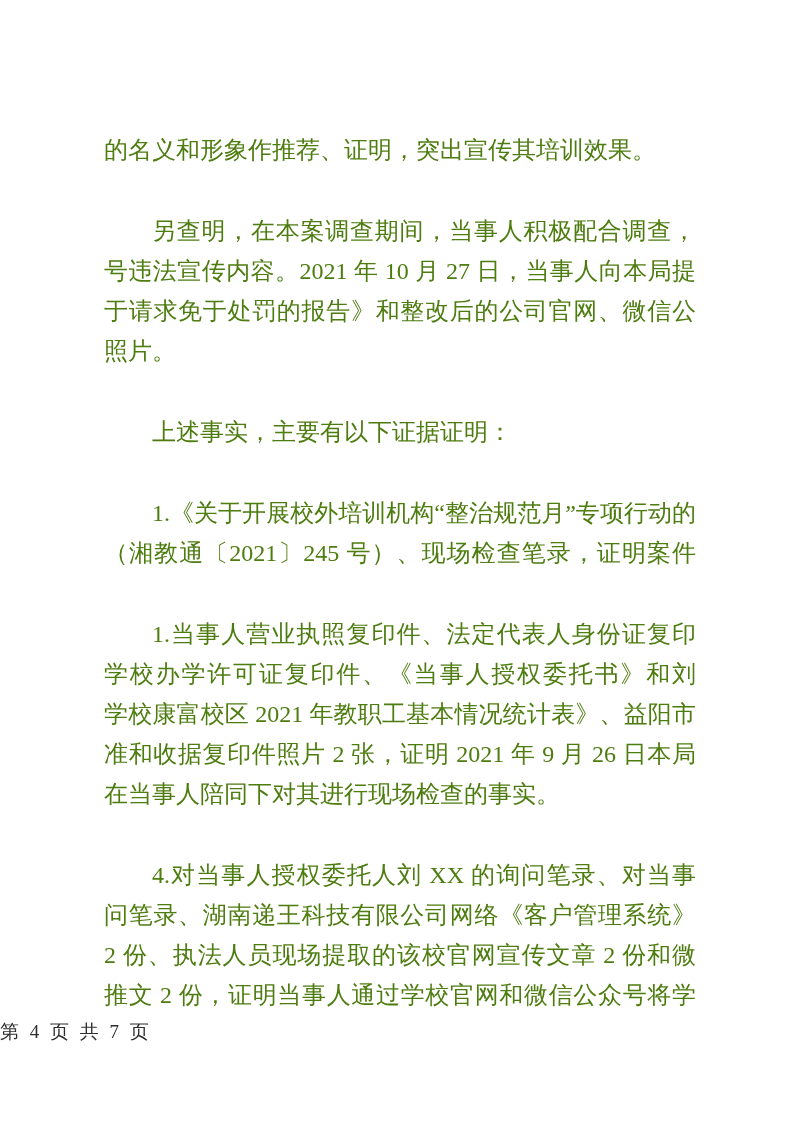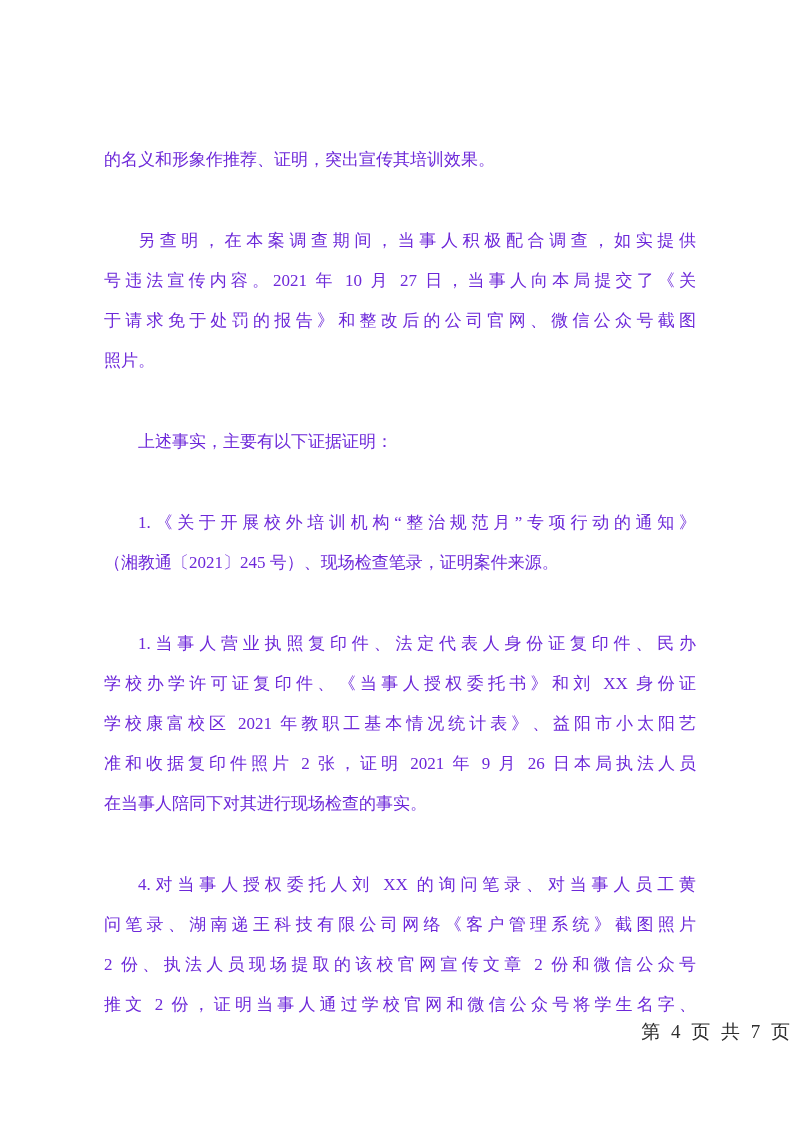--- a/index.html
+++ b/index.html
@@ -11,24 +11,24 @@
     position: relative;
     width: 793px;
     height: 1122px;
     background: #ffffff;
     overflow: hidden;
     font-family: "Liberation Serif", "DejaVu Serif", serif;
   }
   .body-text {
     position: absolute;
     left: 104px;
-    top: 140px;
+    top: 130px;
     width: 592px;
-    color: #6d28d9;
-    font-size: 17px;
+    color: #4d7c0f;
+    font-size: 24px;
   }
   .line {
     height: 40px;
     line-height: 40px;
     text-align: justify;
     
     text-align-last: justify;
     overflow: hidden;
   }
   .line.indent {
@@ -36,21 +36,21 @@
     margin-top: 41px;
   }
   .line.para-end {
     text-align-last: left;
   }
   .footer {
     position: absolute;
     left: 0;
     top: 1018px;
     width: 100%;
-    text-align: right;
+    text-align: left;
     color: #2e2e2e;
     font-size: 19px;
     letter-spacing: 3px;
     line-height: 28px;
   }
 </style>
 </head>
 <body>
 
 <div class="page">

